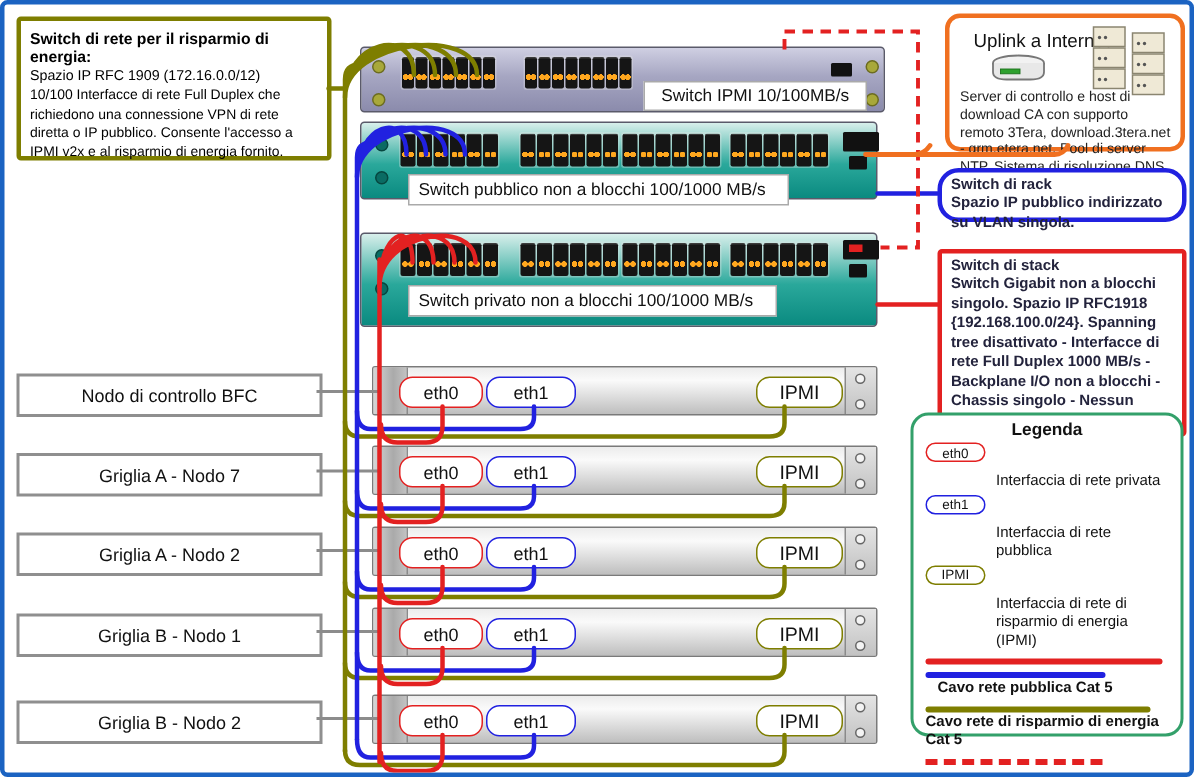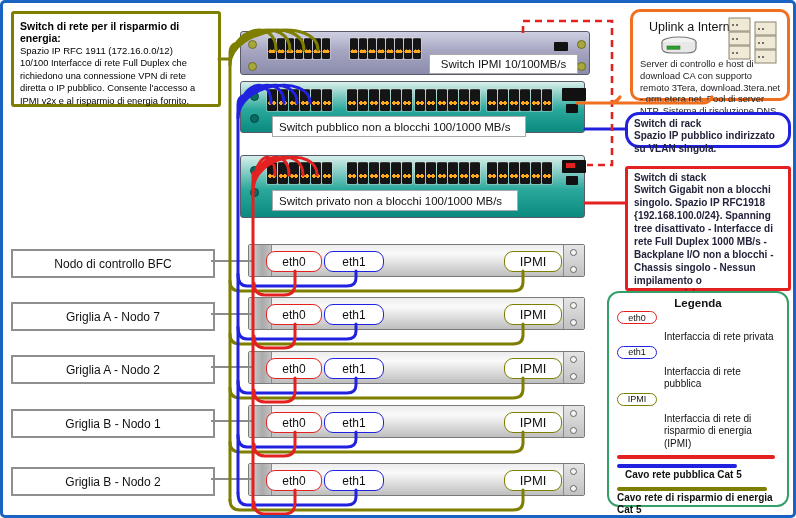--- a/index.html
+++ b/index.html
@@ -42,21 +42,21 @@
   .uplink{left:627px;top:6px;width:160px;height:92px;border:3px solid var(--c-internet,#f07020);border-radius:10px;z-index:2;}
   .uplink .t{position:absolute;left:16px;top:8px;font-size:12.5px;color:#111;}
   .uplink .d{position:absolute;left:7px;top:46px;right:5px;font-size:9.4px;line-height:1.25;color:#222;}
   .routericon{position:absolute;left:26px;top:22px;}
   .stackicon{position:absolute;right:6px;top:4px;}
   .rackbox{left:622px;top:109px;width:166px;height:36px;border:3px solid var(--c-public,#2121e0);border-radius:14px;padding:3px 6px;z-index:2;}
   .stackbox{left:622px;top:163px;width:166px;height:125px;border:3px solid var(--c-private,#e32121);border-radius:3px;padding:3px 6px;z-index:2;}
   .rackbox .t,.stackbox .t{font-weight:bold;font-size:10px;color:#23233c;}
   .rackbox .d,.stackbox .d{font-weight:bold;font-size:10px;line-height:1.3;color:#23233c;}
   
-  .legend{left:604px;top:288px;width:182px;height:216px;border:2.5px solid var(--c-legend,#33a06a);border-radius:12px;padding:4px 8px;z-index:2;}
+  .legend{left:604px;top:272px;width:182px;height:216px;border:2.5px solid var(--c-legend,#33a06a);border-radius:12px;padding:4px 8px;z-index:2;}
   .legend .t{text-align:center;font-weight:bold;font-size:11.5px;color:#111;}
   .ifrow{display:flex;gap:7px;align-items:flex-start;margin:2px 0;}
   .ifpill{width:40px;height:13px;border-radius:7px;background:#fff;font-size:9px;display:flex;align-items:center;justify-content:center;flex:0 0 auto;box-sizing:border-box;color:#111;}
   .if0{border:1.6px solid var(--c-private,#e32121);}
   .if1{border:1.6px solid var(--c-public,#2121e0);}
   .if2{border:1.6px solid var(--c-energy,#7e7e00);}
   .iflbl{font-size:10px;font-weight:normal;line-height:1.25;color:#111;margin-top:20px;}
   .sw{height:4px;border-radius:2px;width:152px;margin:5px 0 1px 0;}
   .sw0{background:var(--c-private,#e32121);width:158px;}
   .sw1{background:var(--c-public,#2121e0);width:120px;}
@@ -106,21 +106,21 @@
       <path d="M582,200 H622"></path>
     </g>
 
     <path fill="none" stroke-width="2.6" stroke-dasharray="7 5" style="stroke:var(--c-private)" d="M520,30 L520,18 L609,18 L609,162 L584,162"></path>
 
     <path fill="none" stroke-width="3.2" stroke-linecap="round" style="stroke:var(--c-internet)" d="M574,100 H606 Q613,100 617,94 M606,100 H700 Q706,100 709,94"></path>
   </svg>
 
   <div class="box info">
     <div class="t">Switch di rete per il risparmio di energia:</div>
-    <div class="l">Spazio IP RFC 1911 (172.16.0.0/12)</div>
+    <div class="l">Spazio IP RFC 1909 (172.16.0.0/12)</div>
     <div class="b">10/100 Interfacce di rete Full Duplex che richiedono una connessione VPN di rete diretta o IP pubblico. Consente l'accesso a IPMI v2x e al risparmio di energia fornito.</div>
   </div>
 
   <div class="switch s1">
     <span class="screw" style="left:7px;top:8px"></span>
     <span class="screw" style="left:7px;top:30px"></span>
     <span class="screw" style="left:336px;top:8px"></span>
     <span class="screw" style="left:336px;top:30px"></span>
     <div class="pgroup" style="left:26px;top:5px">
         <div class="port"></div>

